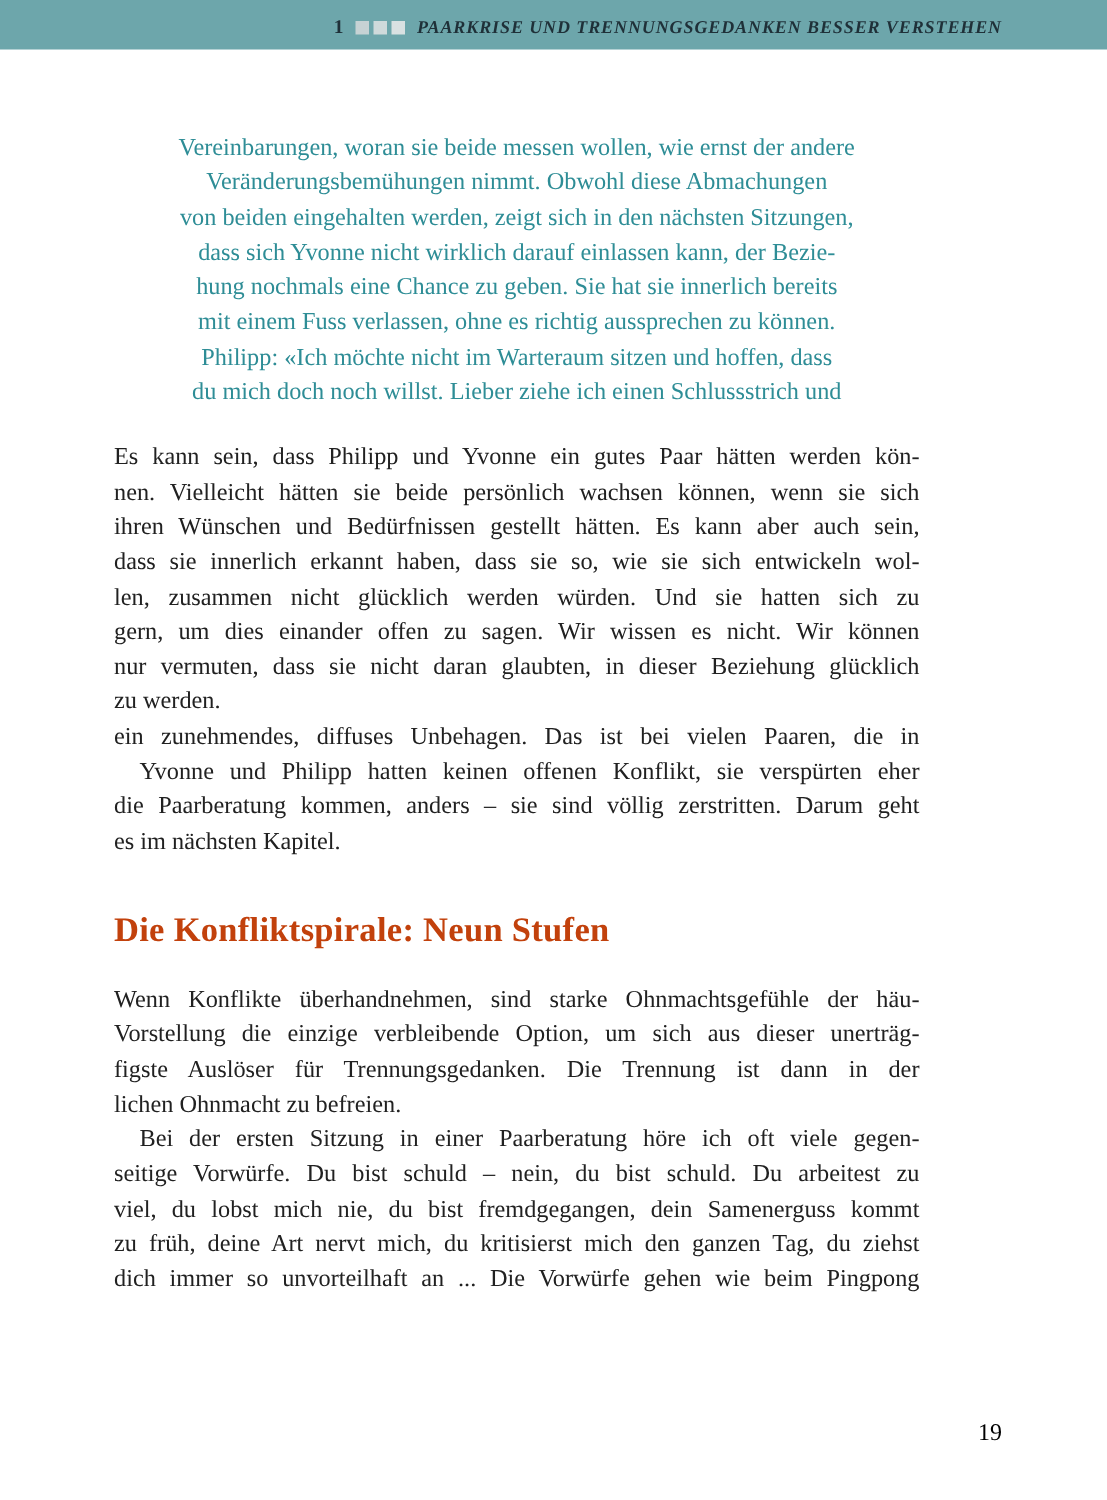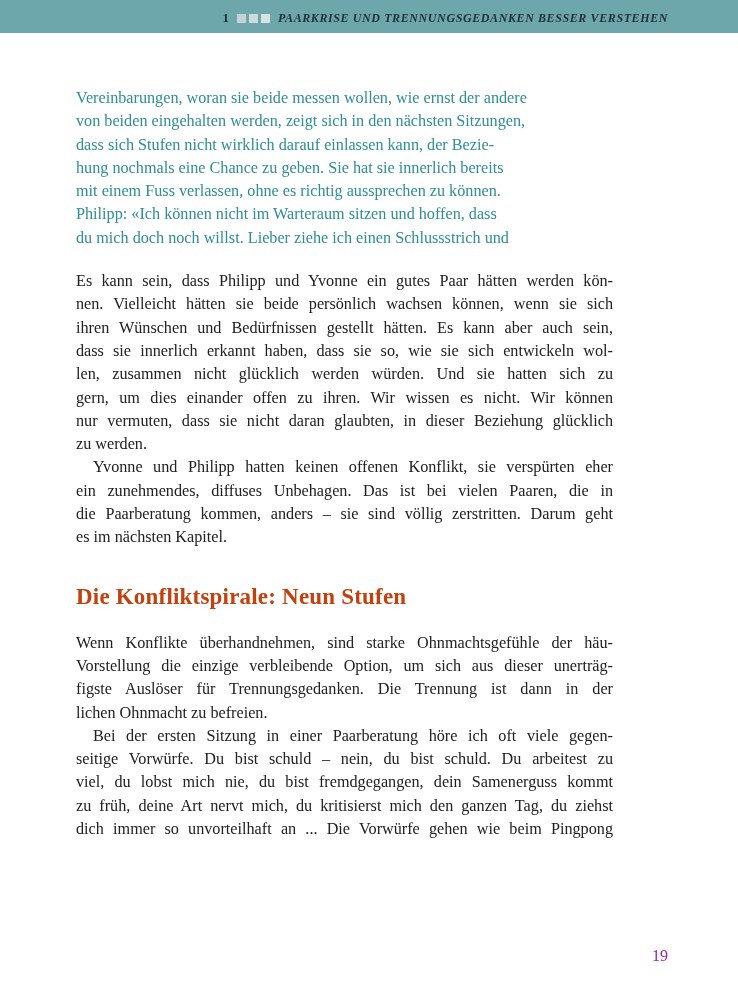--- a/index.html
+++ b/index.html
@@ -51,39 +51,39 @@
     left: 76px;
     top: 87px;
     width: 537px;
     font-size: 16.2px;
     line-height: 23.3px;
   }
   .ln { min-height: 23.3px; }
   .j  { text-align: justify; text-align-last: justify; }
   .ind { text-indent: 17px; }
 
-  .lead { margin-bottom: 20px; }
+  .lead { margin-bottom: 20px; text-align: center; }
 
   .heading {
     margin-top: 32px;
     margin-bottom: 20px;
     font-size: 23px;
     line-height: 30px;
     font-weight: bold;
     letter-spacing: 0.2px;
     color: #c2410c;
   }
 
   
   .folio {
     position: absolute;
     top: 947px;
     right: 70px;
     font-size: 16px;
-    color: #a21caf;
+    color: #000000;
   }
 </style>
 </head>
 <body>
 
 <div class="page">
 
   <header class="header-bar" style="background-color: rgb(109, 166, 171);">
     <span class="chapter-num" style="color: rgb(31, 48, 56);">1</span>
     <span class="squares">
@@ -91,42 +91,43 @@
       <span class="sq" style="background-color: rgb(207, 218, 219);"></span>
       <span class="sq" style="background-color: rgb(217, 225, 226);"></span>
     </span>
     <span class="chapter-title" style="color: rgb(31, 48, 56); font-style: italic;">PAARKRISE UND TRENNUNGSGEDANKEN BESSER VERSTEHEN</span>
   </header>
 
   <main class="content" style="color: rgb(33, 33, 33);">
 
     <section class="lead" style="color: rgb(46, 141, 150);">
       <div class="ln">Vereinbarungen, woran sie beide messen wollen, wie ernst der andere</div>
+      <div class="ln">Veränderungsbemühungen nimmt. Obwohl diese Abmachungen</div>
       <div class="ln">von beiden eingehalten werden, zeigt sich in den nächsten Sitzungen,</div>
-      <div class="ln">dass sich Stufen nicht wirklich darauf einlassen kann, der Bezie-</div>
+      <div class="ln">dass sich Yvonne nicht wirklich darauf einlassen kann, der Bezie-</div>
       <div class="ln">hung nochmals eine Chance zu geben. Sie hat sie innerlich bereits</div>
       <div class="ln">mit einem Fuss verlassen, ohne es richtig aussprechen zu können.</div>
-      <div class="ln">Philipp: «Ich können nicht im Warteraum sitzen und hoffen, dass</div>
+      <div class="ln">Philipp: «Ich möchte nicht im Warteraum sitzen und hoffen, dass</div>
       <div class="ln">du mich doch noch willst. Lieber ziehe ich einen Schlussstrich und</div>
     </section>
 
     <section class="para">
       <div class="ln j">Es kann sein, dass Philipp und Yvonne ein gutes Paar hätten werden kön-</div>
       <div class="ln j">nen. Vielleicht hätten sie beide persönlich wachsen können, wenn sie sich</div>
       <div class="ln j">ihren Wünschen und Bedürfnissen gestellt hätten. Es kann aber auch sein,</div>
       <div class="ln j">dass sie innerlich erkannt haben, dass sie so, wie sie sich entwickeln wol-</div>
       <div class="ln j">len, zusammen nicht glücklich werden würden. Und sie hatten sich zu</div>
-      <div class="ln j">gern, um dies einander offen zu ihren. Wir wissen es nicht. Wir können</div>
+      <div class="ln j">gern, um dies einander offen zu sagen. Wir wissen es nicht. Wir können</div>
       <div class="ln j">nur vermuten, dass sie nicht daran glaubten, in dieser Beziehung glücklich</div>
       <div class="ln">zu werden.</div>
     </section>
 
     <section class="para">
+      <div class="ln j">ein zunehmendes, diffuses Unbehagen. Das ist bei vielen Paaren, die in</div>
       <div class="ln j ind">Yvonne und Philipp hatten keinen offenen Konflikt, sie verspürten eher</div>
-      <div class="ln j">ein zunehmendes, diffuses Unbehagen. Das ist bei vielen Paaren, die in</div>
       <div class="ln j">die Paarberatung kommen, anders – sie sind völlig zerstritten. Darum geht</div>
       <div class="ln">es im nächsten Kapitel.</div>
     </section>
 
     <h2 class="heading">Die Konfliktspirale: Neun Stufen</h2>
 
     <section class="para">
       <div class="ln j">Wenn Konflikte überhandnehmen, sind starke Ohnmachtsgefühle der häu-</div>
       <div class="ln j">Vorstellung die einzige verbleibende Option, um sich aus dieser unerträg-</div>
       <div class="ln j">figste Auslöser für Trennungsgedanken. Die Trennung ist dann in der</div>

